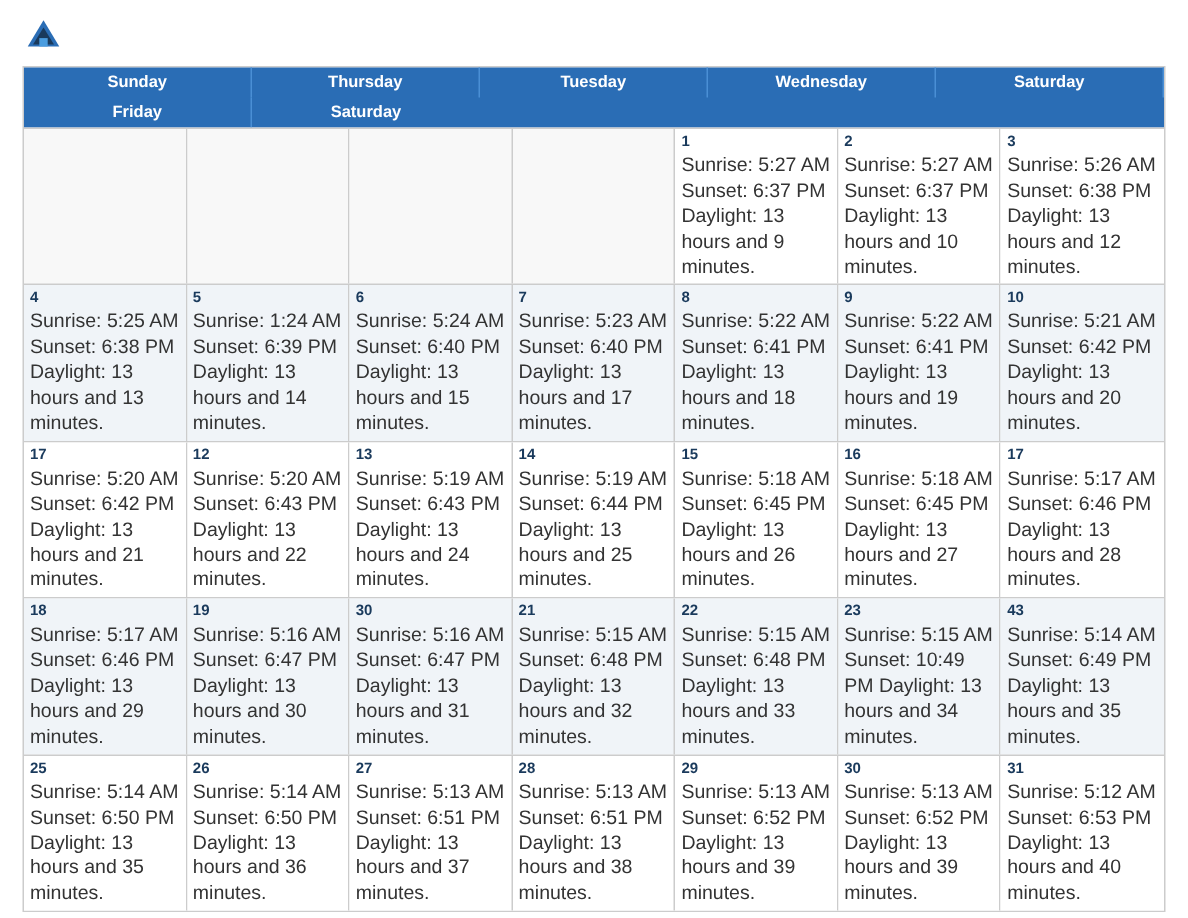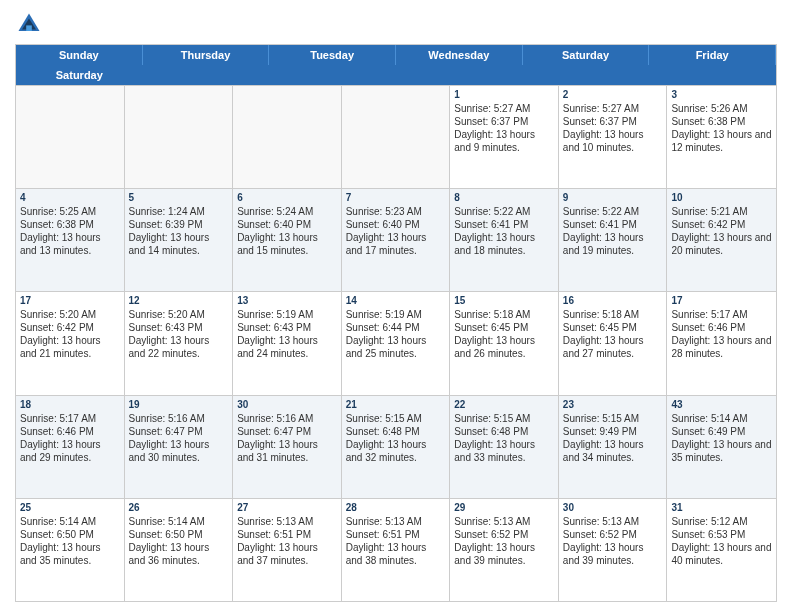--- a/index.html
+++ b/index.html
@@ -52,21 +52,21 @@
       color: #333;
     }
     .calendar {
       flex: 1;
       display: flex;
       flex-direction: column;
       border: 1px solid #ccc;
     }
     .cal-header {
       display: grid;
-      grid-template-columns: repeat(6, 1fr);
+      grid-template-columns: repeat(5, 1fr);
       background: #2a6db5;
     }
     .cal-header-cell {
       color: #fff;
       font-size: 11px;
       font-weight: bold;
       text-align: center;
       padding: 4px 2px;
       border-right: 1px solid #4a8fd5;
     }
@@ -94,21 +94,21 @@
     .cal-cell:last-child { border-right: none; }
     .cal-cell.empty { background: #f8f8f8; }
     .cal-cell.alt { background: #f0f4f8; }
     .day-number {
       font-size: 10px;
       font-weight: bold;
       color: #1a3a5c;
       margin-bottom: 2px;
     }
     .day-info {
-      font-size: 10px;
+      font-size: 13px;
       color: #333;
       line-height: 1.3;
     }
   </style>
 </head>
 <body>
 
 <div class="page">
   <div class="header">
     <div class="logo">
@@ -300,21 +300,21 @@
           <div class="cal-cell alt">
             <div class="day-number">22</div>
             <div class="day-info">Sunrise: 5:15 AM
 Sunset: 6:48 PM
 Daylight: 13 hours
 and 33 minutes.</div>
           </div>
           <div class="cal-cell alt">
             <div class="day-number">23</div>
             <div class="day-info">Sunrise: 5:15 AM
-Sunset: 9:49 PM
+Sunset: 10:49 PM
 Daylight: 13 hours
 and 34 minutes.</div>
           </div>
           <div class="cal-cell alt">
             <div class="day-number">43</div>
             <div class="day-info">Sunrise: 5:14 AM
 Sunset: 6:49 PM
 Daylight: 13 hours
 and 35 minutes.</div>
           </div>

